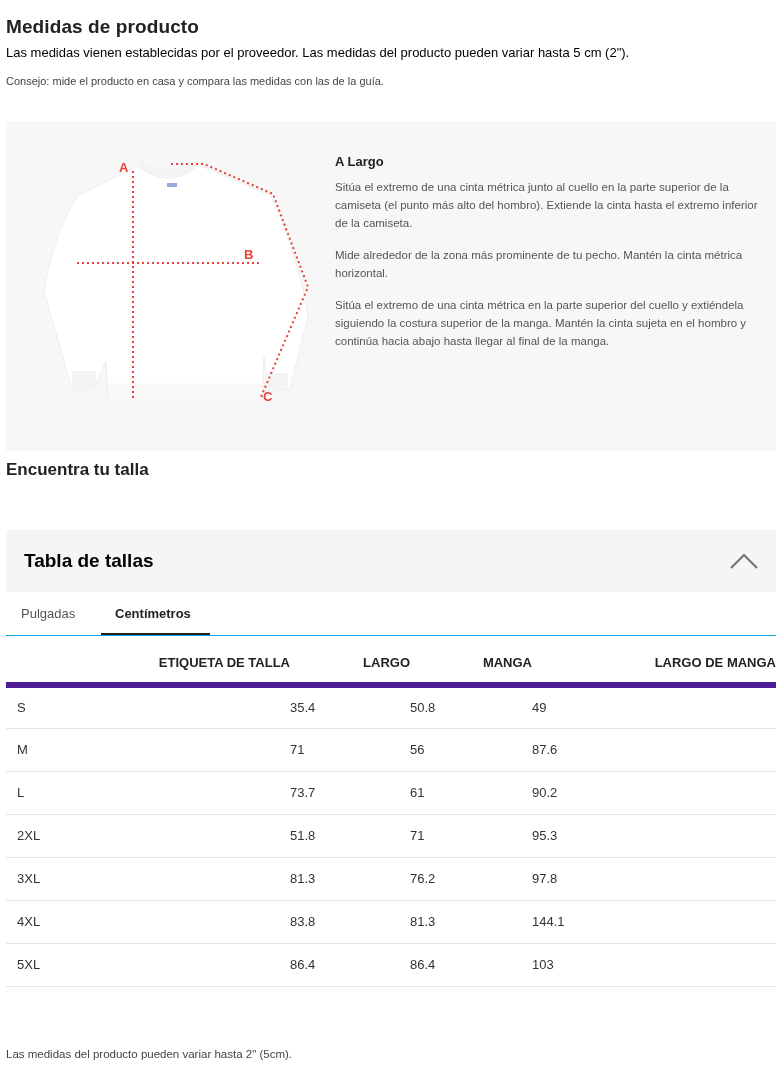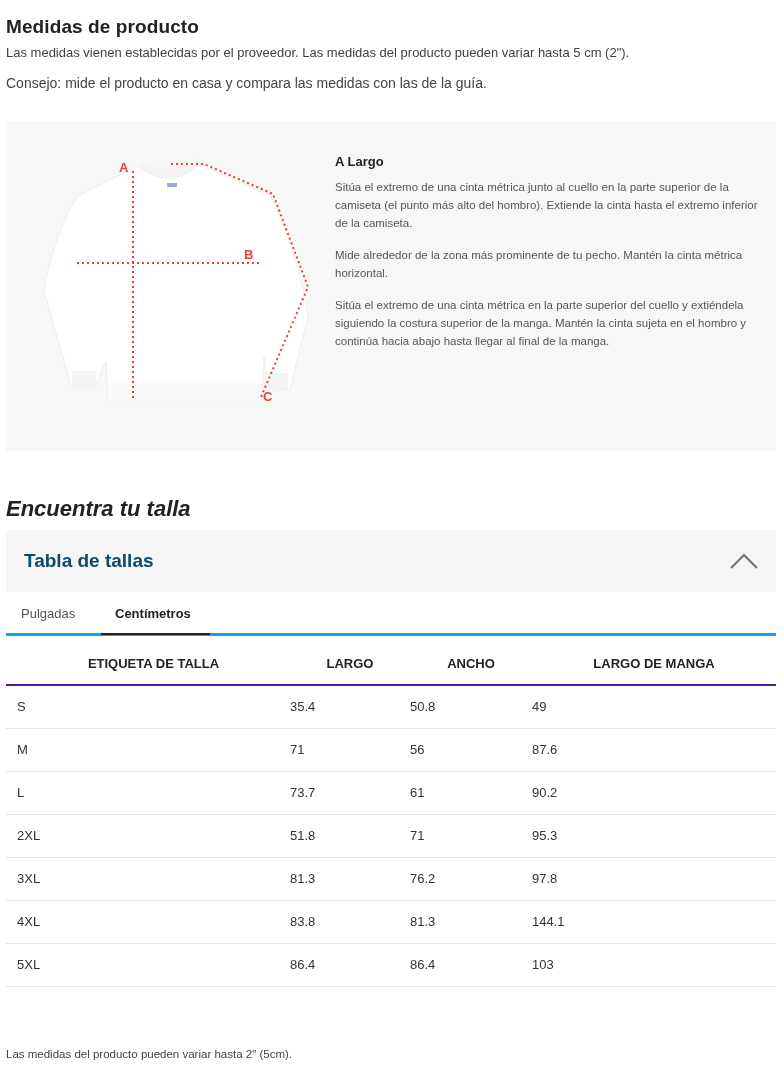--- a/index.html
+++ b/index.html
@@ -1,42 +1,42 @@
 <!DOCTYPE html>
 <html><head>
 <meta charset="utf-8">
 <style>
   * { box-sizing: border-box; margin: 0; padding: 0; }
   html, body { width: 784px; height: 1078px; background: #ffffff; overflow: hidden; }
   body { font-family: "Liberation Sans", "DejaVu Sans", sans-serif; color: #222; position: relative; }
 
   .h1 { position: absolute; left: 6px; top: 16px; font-size: 19px; font-weight: bold; color: #222; letter-spacing: 0.1px; }
-  .p1 { position: absolute; left: 6px; top: 45px; font-size: 13px; color: #404040; }
-  .p2 { position: absolute; left: 6px; top: 75px; font-size: 14px; color: #444; }
+  .p1 { position: absolute; left: 6px; top: 45px; font-size: 13px; color: #000000; }
+  .p2 { position: absolute; left: 6px; top: 75px; font-size: 11px; color: #444; }
 
   .guide { position: absolute; left: 6px; top: 121px; width: 770px; height: 330px; background: #f7f7f7; }
   .guide svg { position: absolute; left: 0; top: 0; }
   .guide-text { position: absolute; left: 329px; top: 33px; width: 430px; }
   .gh { font-size: 13px; font-weight: bold; color: #222; margin-bottom: 9px; }
   .gp { font-size: 11.5px; line-height: 18px; color: #555; margin-bottom: 14px; }
 
-  .h2 { position: absolute; left: 6px; top: 496px; font-size: 22px; font-weight: bold; color: #222; font-style: italic; }
+  .h2 { position: absolute; left: 6px; top: 460px; font-size: 17px; font-weight: bold; color: #222; }
 
   .accordion { position: absolute; left: 6px; top: 530px; width: 770px; height: 62px; background: #f5f5f5; }
-  .acc-title { position: absolute; left: 18px; top: 20px; font-size: 19px; font-weight: bold; color: #0c4a6e; }
+  .acc-title { position: absolute; left: 18px; top: 20px; font-size: 19px; font-weight: bold; color: #000000; }
   .acc-chev { position: absolute; right: 17px; top: 22px; width: 30px; height: 18px; }
 
-  .tabs { position: absolute; left: 6px; top: 596px; width: 770px; height: 40px; border-bottom: 3px solid #0ea5e9; text-decoration: underline; }
+  .tabs { position: absolute; left: 6px; top: 596px; width: 770px; height: 40px; border-bottom: 1px solid #0ea5e9; text-decoration: underline; }
   .tab { position: absolute; top: 10px; font-size: 13px; color: #555; cursor: pointer; }
   .tab.t1 { left: 15px; }
   .tab.t2 { left: 109px; font-weight: bold; color: #222; }
   .tab-underline { position: absolute; left: 95px; top: 37px; width: 109px; height: 2px; background: #222; }
 
   table.sizes { position: absolute; left: 6px; top: 643px; width: 770px; border-collapse: collapse; }
-  table.sizes th { text-align: center; font-size: 13px; font-weight: bold; color: #222; height: 42px; border-bottom: 2px solid #4c1d95; padding: 0; vertical-align: middle; }
+  table.sizes th { text-align: right; font-size: 13px; font-weight: bold; color: #222; height: 42px; border-bottom: 6px solid #4c1d95; padding: 0; vertical-align: middle; }
   table.sizes td { font-size: 13px; color: #333; height: 43px; border-bottom: 1px solid #e5e5e5; padding: 0; vertical-align: middle; }
   .c1 { padding-left: 11px !important; width: 284px; }
   .c2 { width: 120px; }
   .c3 { width: 122px; }
 
   .footnote { position: absolute; left: 6px; top: 1048px; font-size: 11.5px; color: #444; }
 </style>
 </head>
 <body>
 
@@ -88,21 +88,21 @@
   <div class="tab t1">Pulgadas</div>
   <div class="tab t2">Centímetros</div>
   <div class="tab-underline"></div>
 </div>
 
 <table class="sizes">
   <thead>
     <tr>
       <th class="c1">ETIQUETA DE TALLA</th>
       <th class="c2">LARGO</th>
-      <th class="c3">ANCHO</th>
+      <th class="c3">MANGA</th>
       <th>LARGO DE MANGA</th>
     </tr>
   </thead>
   <tbody>
     <tr>
       <td class="c1">S</td>
       <td>35.4</td>
       <td>50.8</td>
       <td>49</td>
     </tr>

